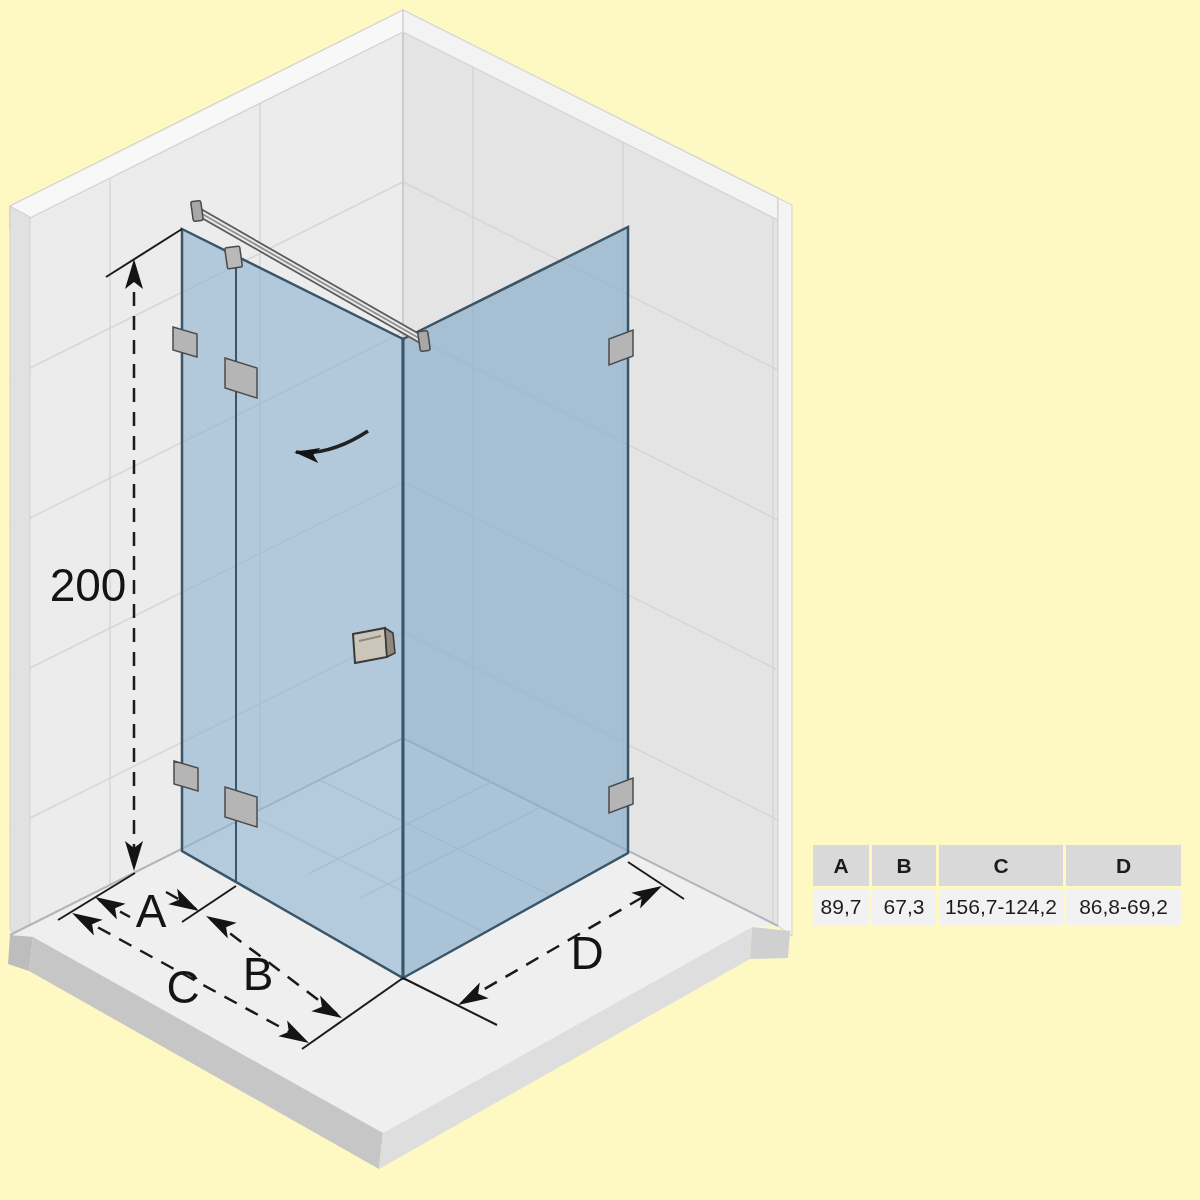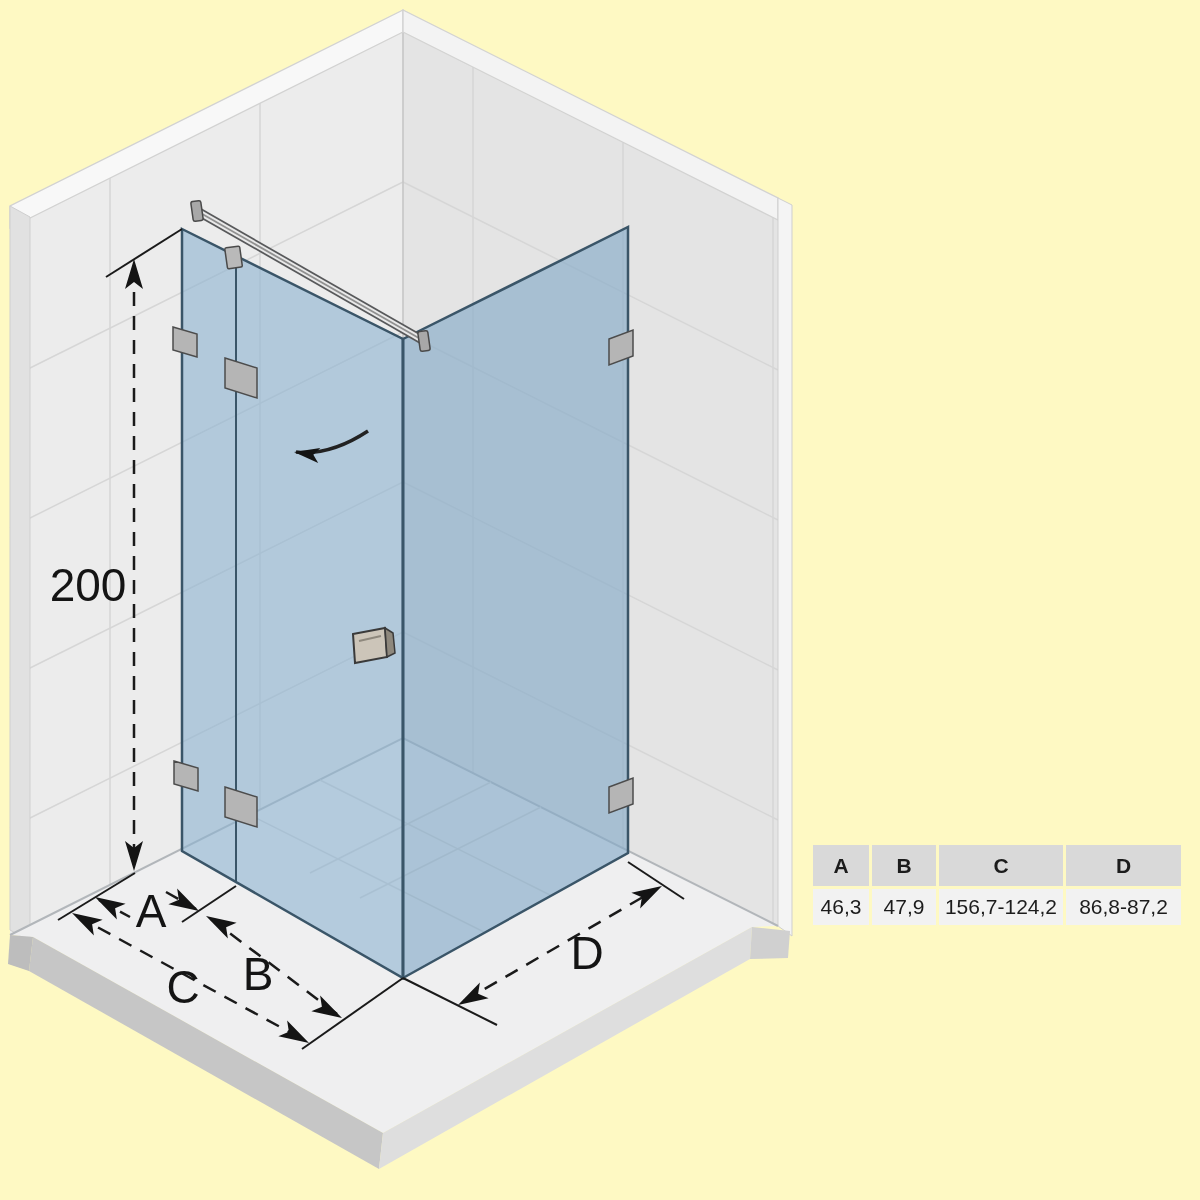--- a/index.html
+++ b/index.html
@@ -162,19 +162,19 @@
       <text x="587" y="969">D</text>
     </g>
   </svg>
 
   
   <div class="dim-table">
     <div class="cell head">A</div>
     <div class="cell head">B</div>
     <div class="cell head">C</div>
     <div class="cell head">D</div>
-    <div class="cell val">46,3</div>
-    <div class="cell val">47,9</div>
+    <div class="cell val">89,7</div>
+    <div class="cell val">67,3</div>
     <div class="cell val">156,7-124,2</div>
-    <div class="cell val">86,8-87,2</div>
+    <div class="cell val">86,8-69,2</div>
   </div>
 
 </div>
 
 </body></html>

